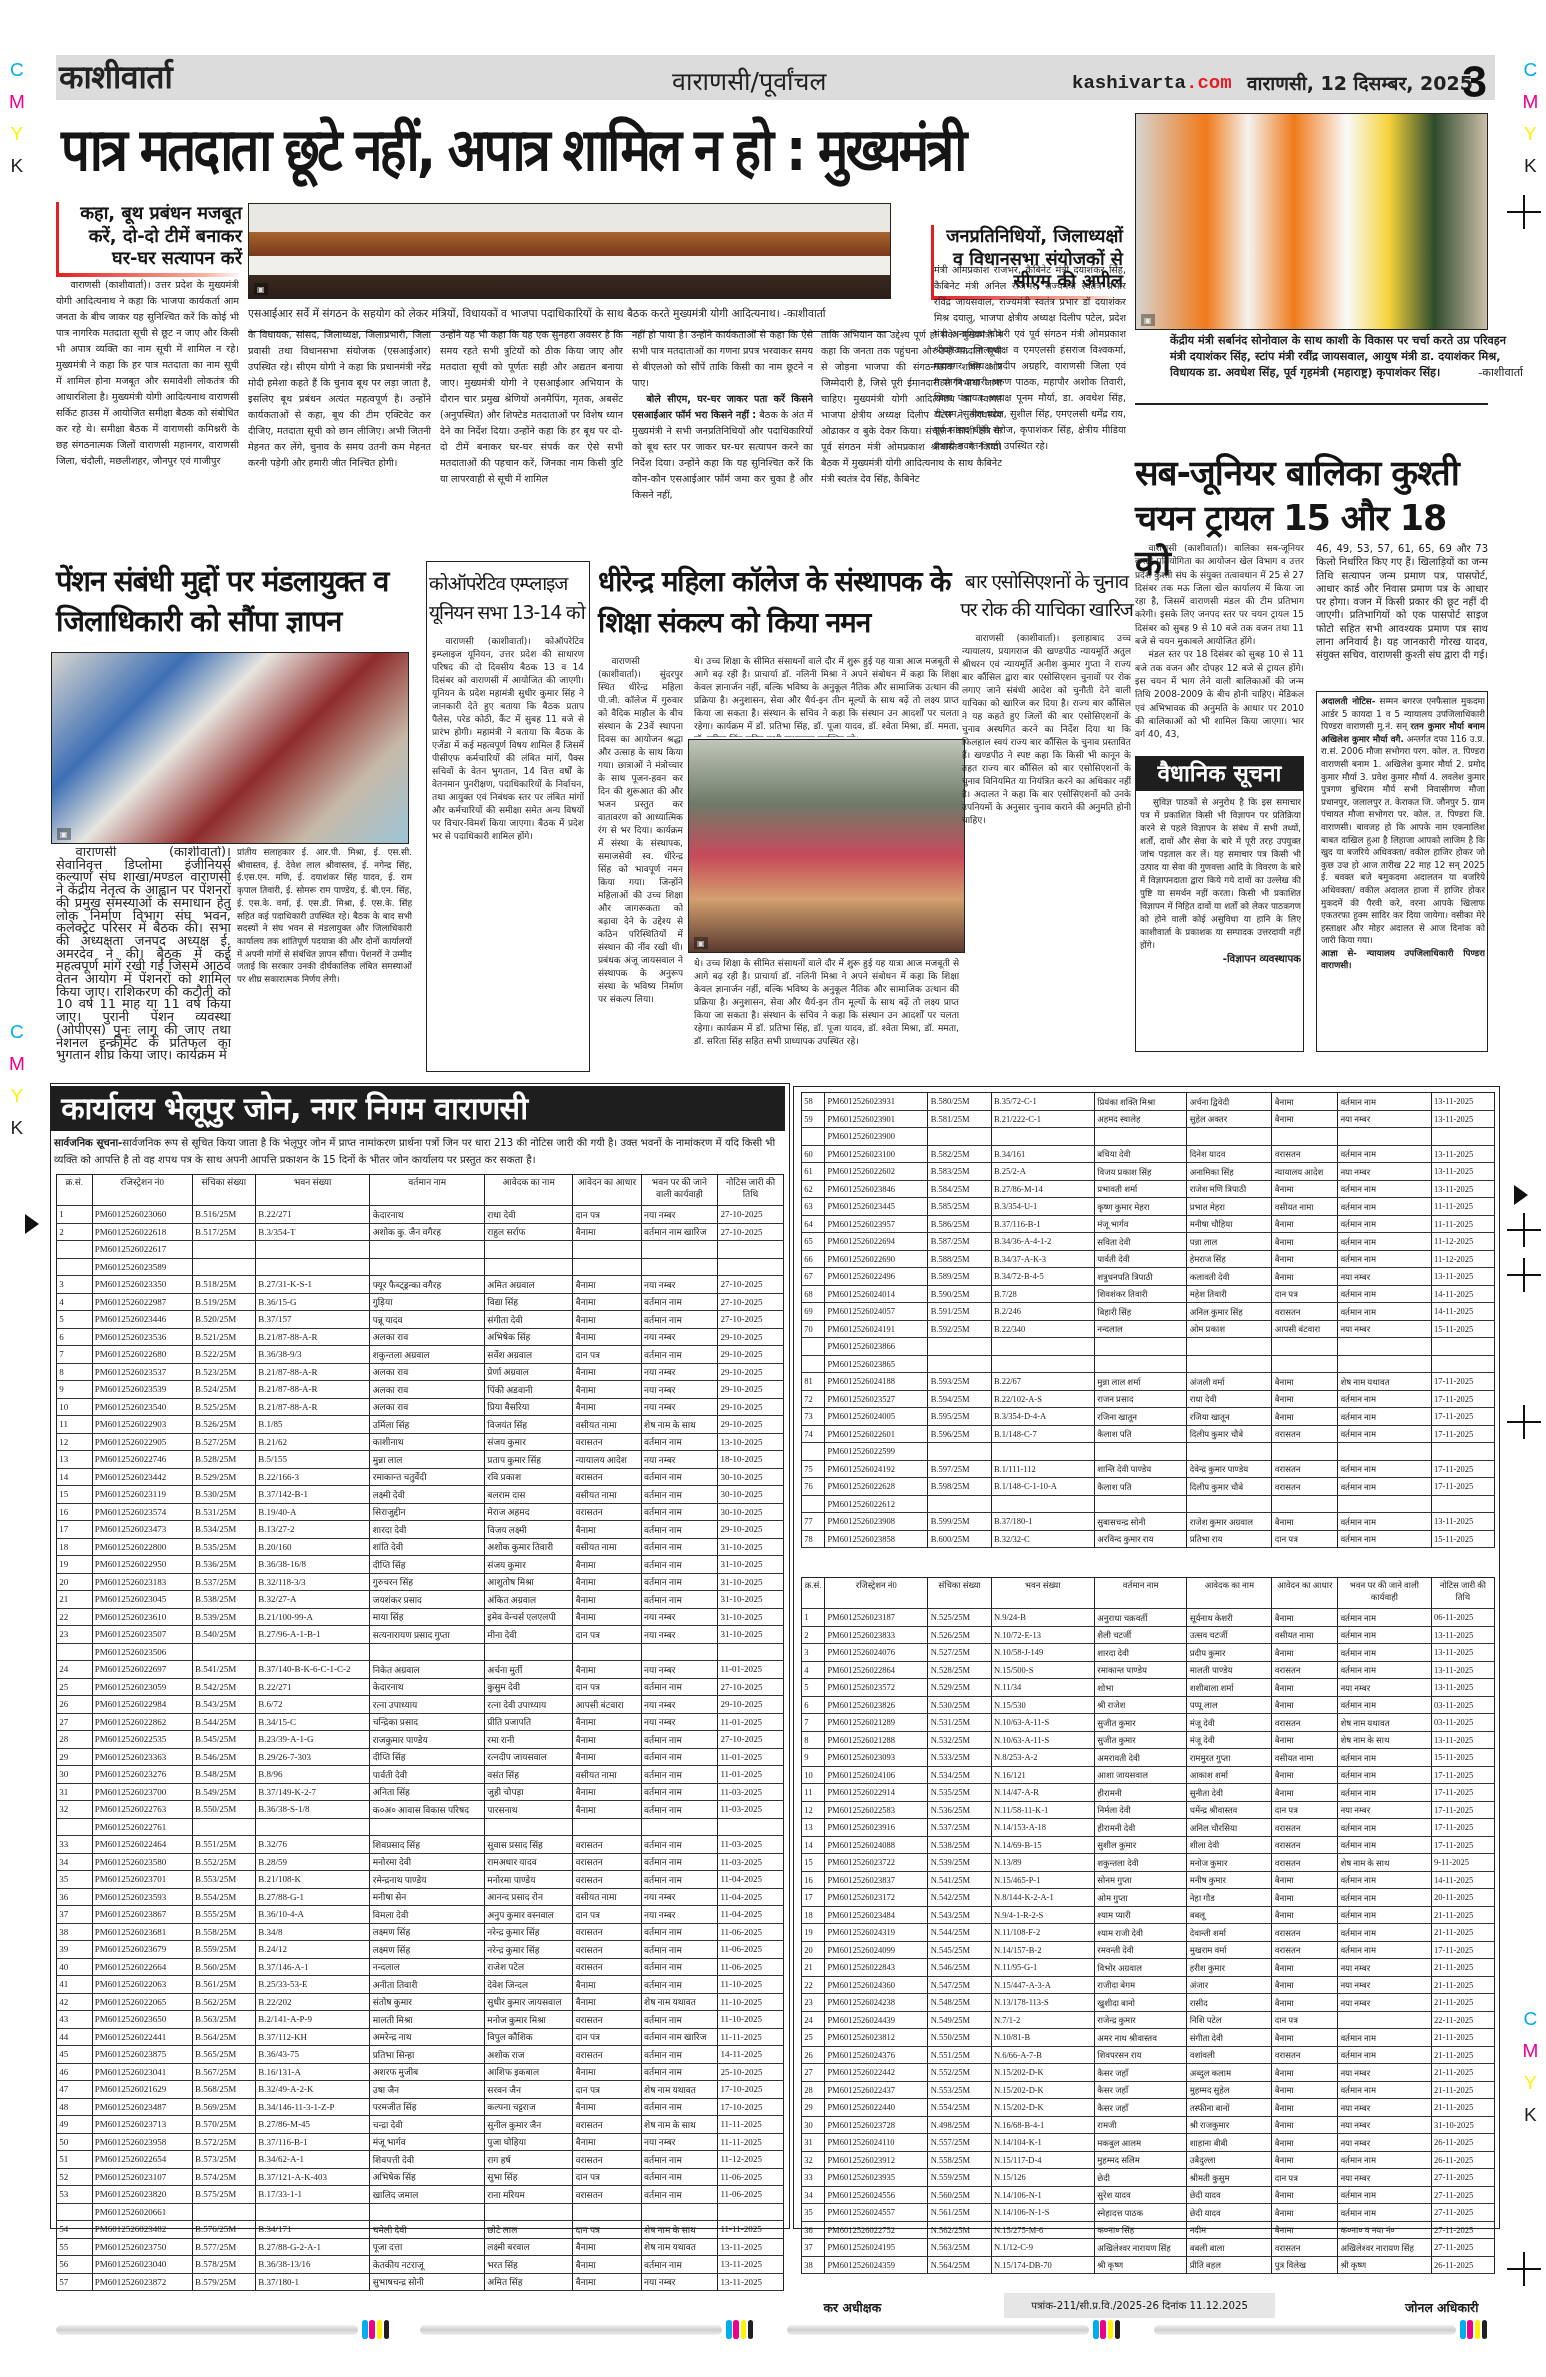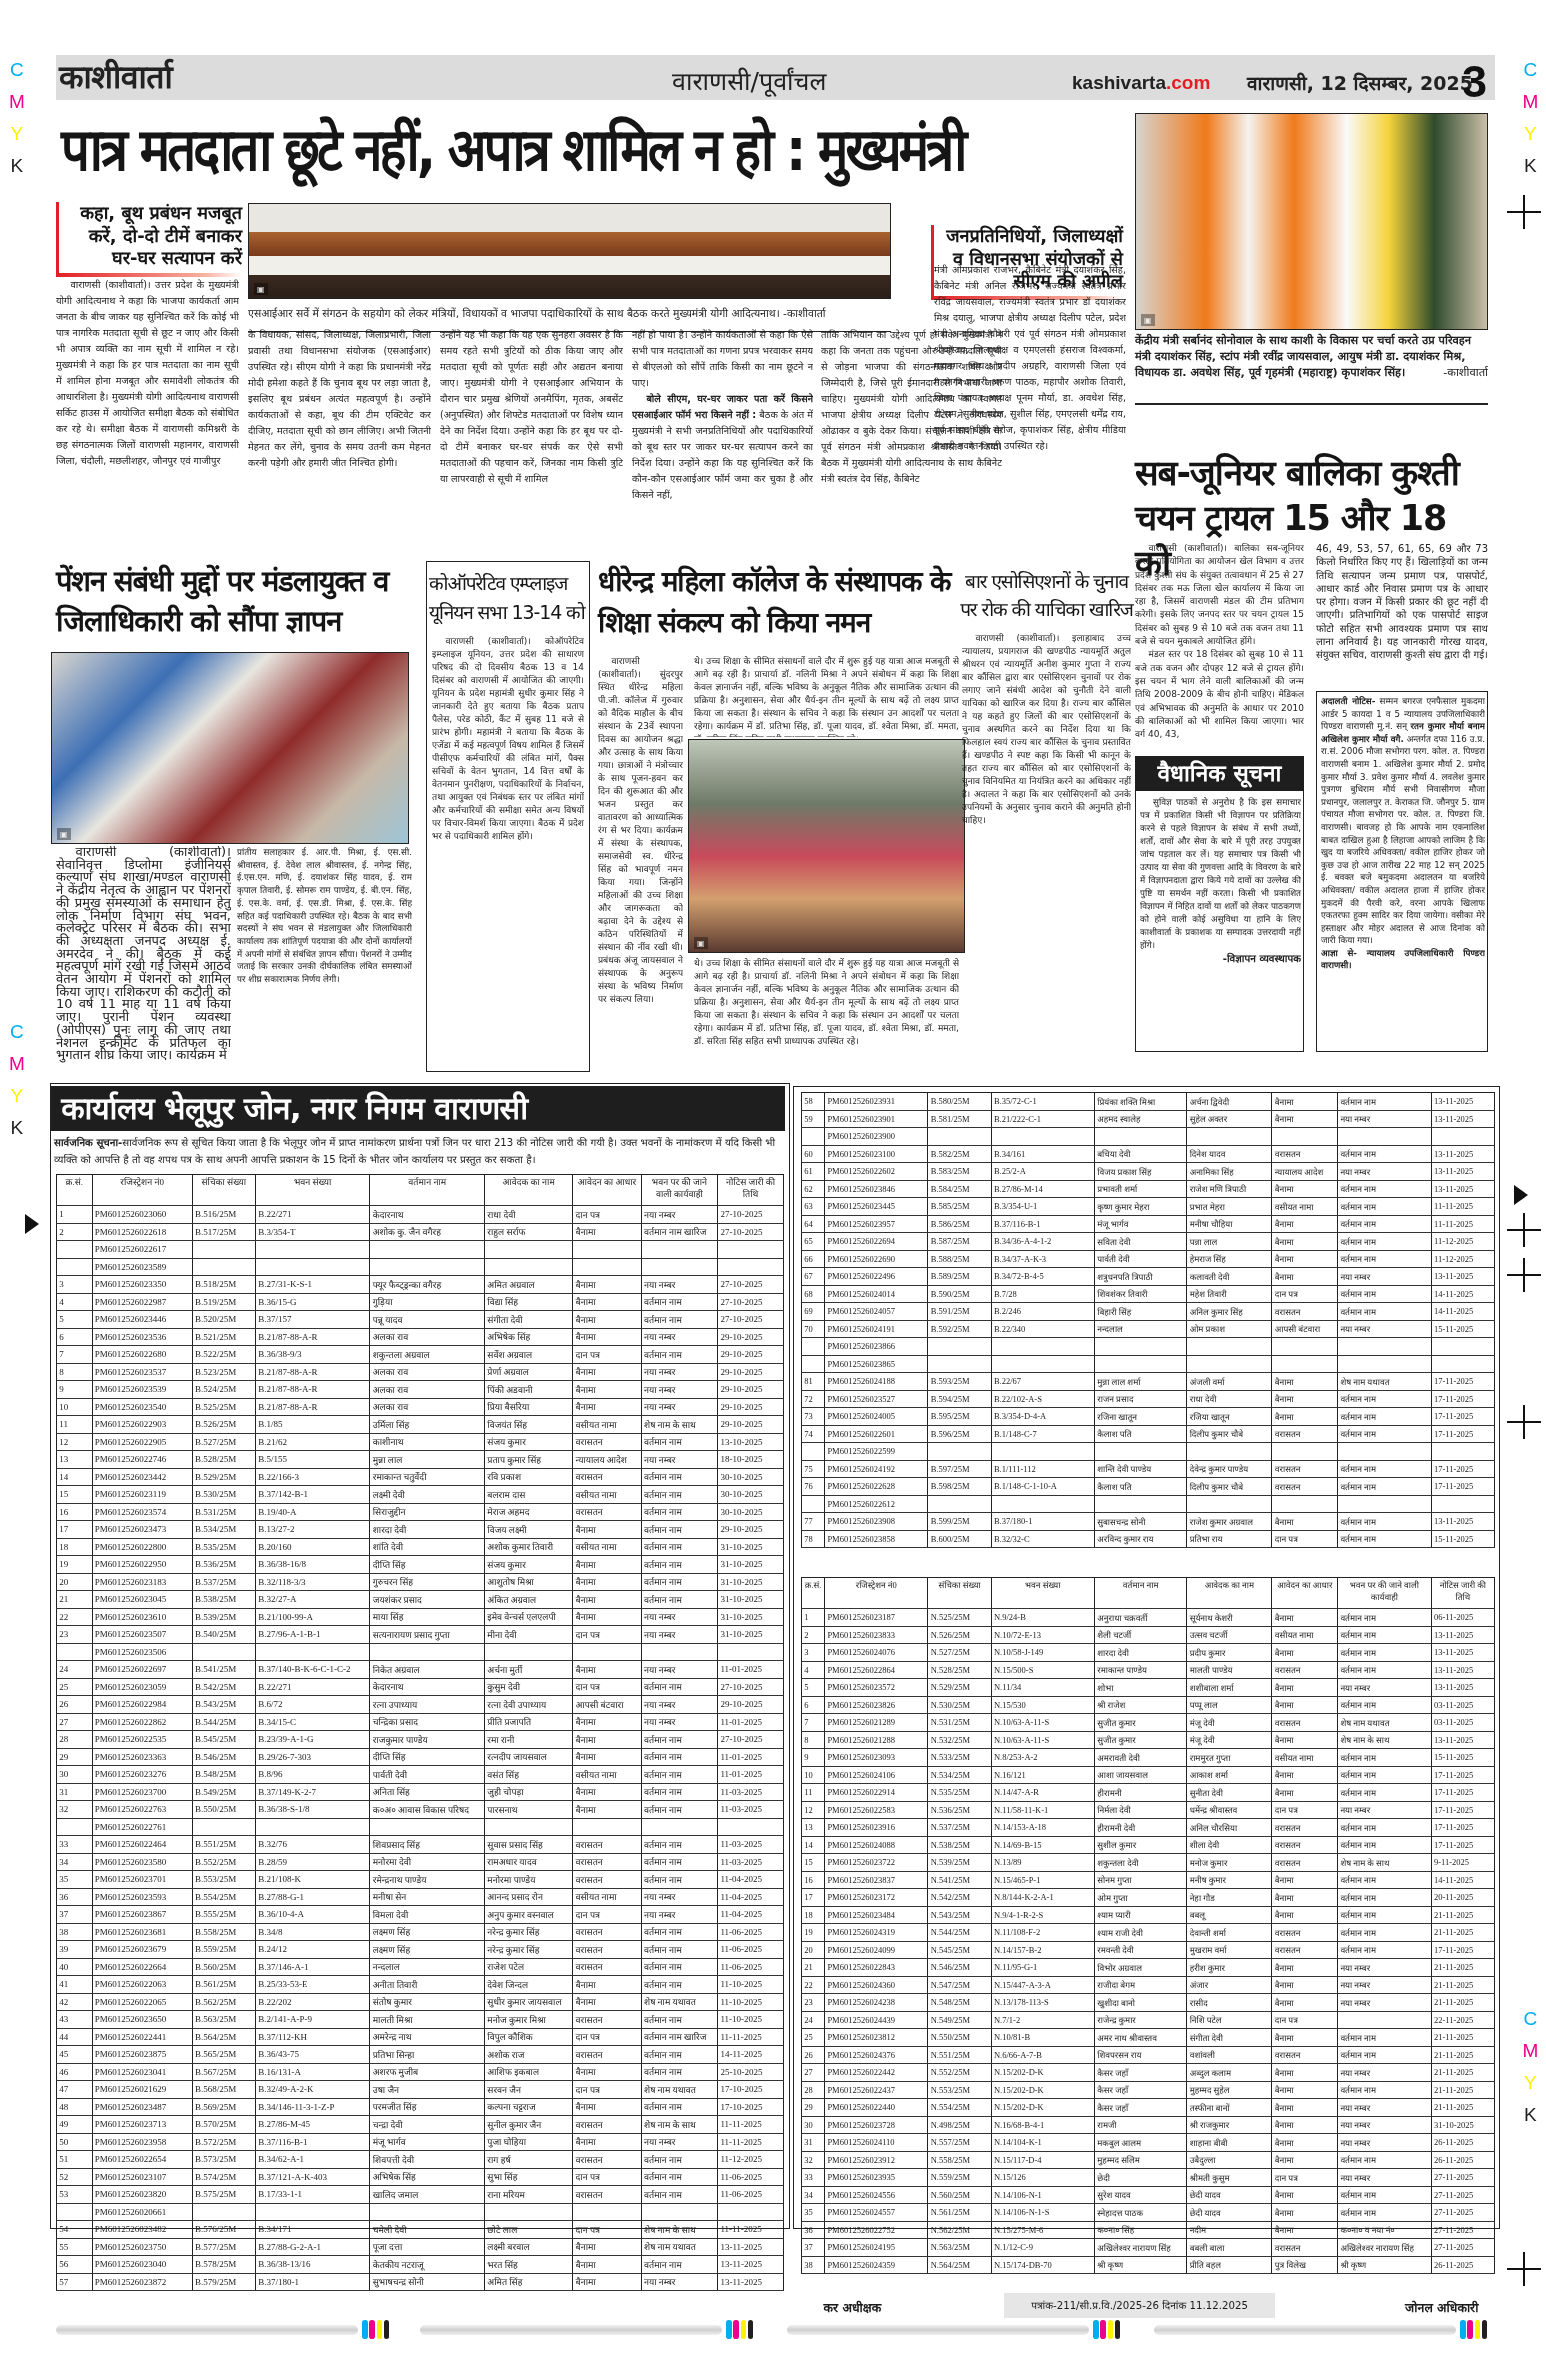--- a/index.html
+++ b/index.html
@@ -9,37 +9,37 @@
   .cmyk { position: absolute; font-family: "Liberation Sans", sans-serif; font-size: 19px; line-height: 32px; text-align: center; width: 22.6px; }
   .cmyk .c { color: #00aeef; } .cmyk .m { color: #ec008c; } .cmyk .y { color: #fff200; } .cmyk .k { color: #231f20; }
   .reg-mark { position: absolute; width: 34px; height: 34px; }
   .reg-mark::before { content: ""; position: absolute; left: 0; right: 0; top: 16.4px; height: 1.7px; background: #111; }
   .reg-mark::after { content: ""; position: absolute; top: 0; bottom: 0; left: 16.4px; width: 1.7px; background: #111; }
   .arrow-mark { position: absolute; width: 0; height: 0; border-top: 10.2px solid transparent; border-bottom: 10.2px solid transparent; border-left: 14.7px solid #111; }
 
   .masthead { left: 56px; top: 55px; width: 1439px; height: 45px; background: #dcdcdc; }
   .logo { left: 59px; top: 54px; font-family: "DejaVu Sans", sans-serif; font-weight: bold; font-size: 32px; letter-spacing: -0.6px; color: #222; }
   .section-name { left: 672px; top: 63px; font-size: 25px; color: #222; }
-  .site-url { left: 1072px; top: 72px; font-family: Liberation Sans, sans-serif; font-weight: bold; font-size: 19px; color: #222; }
+  .site-url { left: 1072px; top: 72px; font-family: Liberation Mono, monospace; font-weight: bold; font-size: 19px; color: #222; }
   .site-url .tld { color: #e31e24; }
   .dateline { left: 1247px; top: 70px; font-size: 19px; color: #222; font-weight: bold; }
   .page-no { left: 1462px; top: 56px; font-family: "Liberation Sans", sans-serif; font-weight: bold; font-size: 45px; color: #111; }
 
   .main-headline { left: 61px; top: 107px; width: 1072px; font-family: "DejaVu Sans", sans-serif; font-weight: bold; font-size: 59px; letter-spacing: -3.4px; color: #151515; transform: scaleX(0.86); transform-origin: left top; white-space: nowrap; }
 
   .photo { position: absolute; overflow: hidden; border: 1.1px solid #222; }
   .photo.p1 { left: 248px; top: 203px; width: 643px; height: 96px; background: linear-gradient(180deg,#e9e7e2 0%,#e9e7e2 30%,#a8632e 30%,#7a3a1c 55%,#f1efe9 55%,#f1efe9 75%,#3b2a20 75%,#2a1e18 100%); }
   .photo.p2 { left: 1135px; top: 113px; width: 353px; height: 217px; background: linear-gradient(90deg,#d7d4cf 0%,#f07a1b 20%,#f5f3ef 32%,#f07a1b 45%,#fafafa 60%,#f5d33b 72%,#2f4b2c 85%,#cbbfa8 100%); }
   .photo.p3 { left: 51px; top: 652px; width: 358px; height: 339px; background: linear-gradient(135deg,#d9d6d0 0%,#3d6fb5 25%,#e8e6e0 40%,#8f2b2b 60%,#c7b9a8 80%,#9cc4d6 100%); }
   .photo.p4 { left: 688px; top: 739px; width: 277px; height: 214px; background: linear-gradient(180deg,#bfc7b8 0%,#6f7a68 30%,#c84a5b 55%,#d3a06e 75%,#5a3a30 100%); }
   .photo .ph-label { position: absolute; left: 4.5px; bottom: 3.4px; font-size: 8px; color: rgba(255,255,255,.85); background: rgba(0,0,0,.35); padding: 1.1px 3.4px; }
 
   .caption { position: absolute; font-size: 10.7px; line-height: 17px; color: #222; }
   .caption.c1 { left: 248px; top: 305px; width: 643px; border-bottom: 1.1px solid #222; padding-bottom: 9px; white-space: nowrap; overflow: hidden; }
-  .caption.c2 { left: 1135px; top: 333px; width: 353px; font-weight: bold; font-size: 11.3px; line-height: 16px; }
+  .caption.c2 { left: 1170px; top: 333px; width: 353px; font-weight: bold; font-size: 11.3px; line-height: 16px; }
   .caption .credit { float: right; font-weight: normal; }
 
   .kicker { position: absolute; border-left: 3.4px solid #e31e24; padding-left: 4.5px; font-weight: bold; font-size: 18px; line-height: 22.6px; color: #151515; text-align: right; }
   .kicker::after { content: ""; display: block; height: 3.4px; margin-top: 3.4px; margin-left: -8px; background: linear-gradient(90deg,#e31e24,#f7b2a0 80%,#fff); }
   .kicker.k1 { left: 56px; top: 202px; width: 186px; }
   .kicker.k2 { left: 931px; top: 200px; width: 192px; margin-top: 25px; }
 
   .col { position: absolute; font-size: 9.6px; line-height: 16px; text-align: justify; color: #222; overflow: hidden; }
   .col p { text-indent: 1.5em; }
   .col b { font-weight: bold; }

